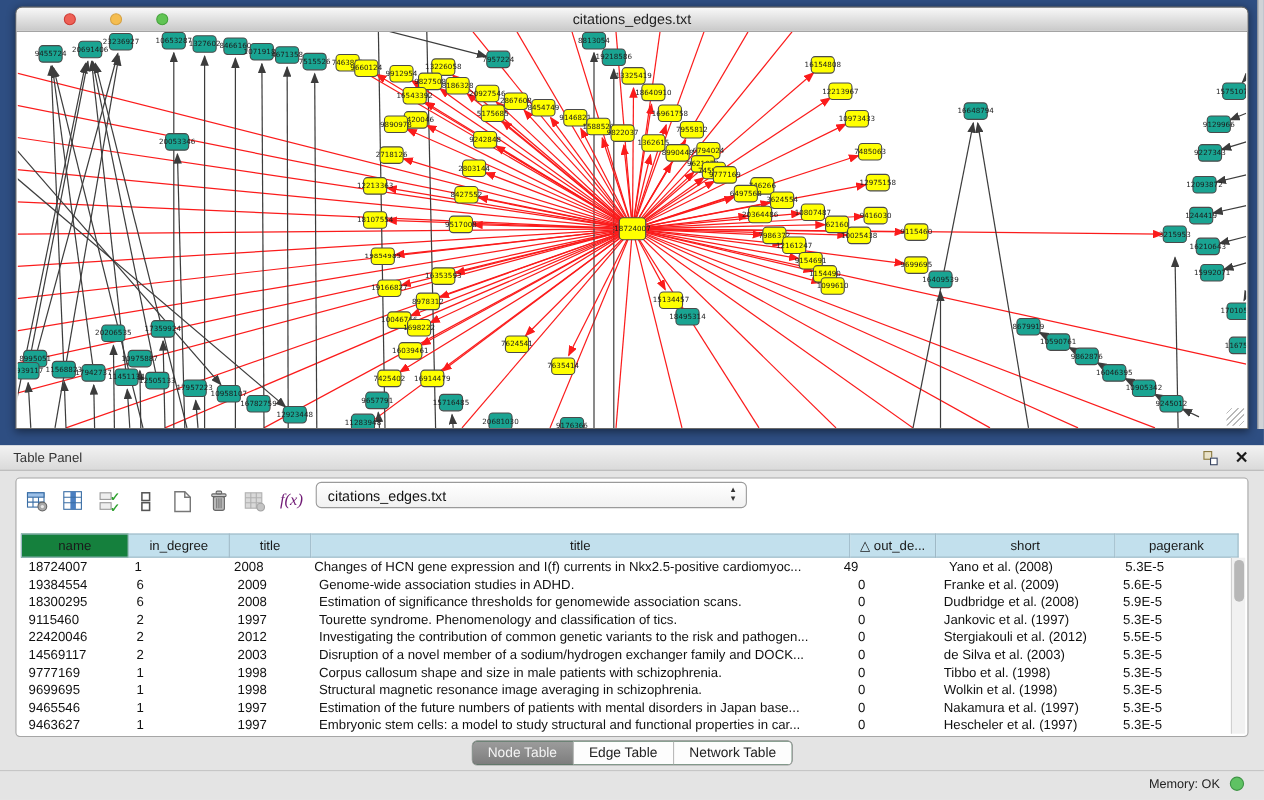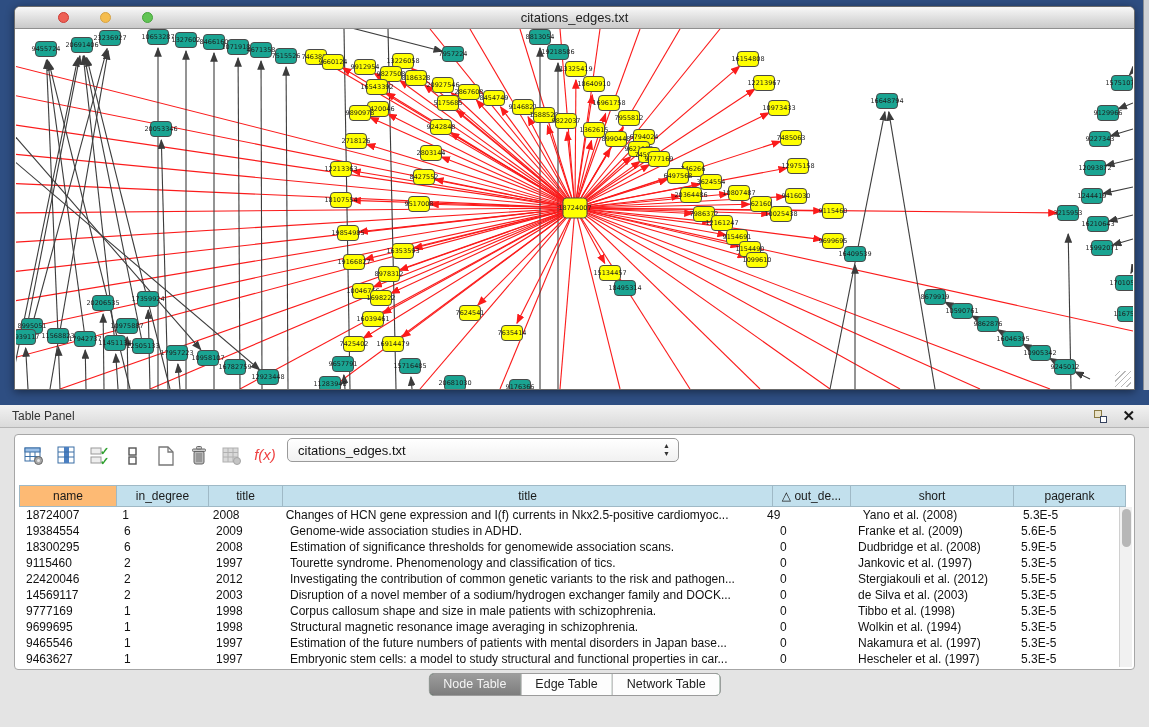--- a/index.html
+++ b/index.html
@@ -24,21 +24,21 @@
   .close-ic { position:absolute; right:14px; top:2px; font-size:15px; font-weight:bold; color:#1a1a1a; cursor:default; }
   .panel-body { position:absolute; left:14px; top:29px; width:1121px; height:236px; background:#fff; border:1px solid #a6a6a6; border-radius:4px; }
   .toolbar { position:absolute; left:6px; top:5px; height:34px; width:1000px; }
   .tb-btn { position:absolute; top:2px; width:26px; height:28px; text-align:center; }
   .tb-btn svg { margin-top:3px; }
   .combo { position:absolute; left:272px; top:3px; width:392px; height:24px; border:1px solid #9a9a9a; border-radius:5px; background:linear-gradient(#fff,#f1f1f1); }
   .combo .combo-val { position:absolute; left:10px; top:4px; font-size:13px; color:#111; }
   .combo .stepper { position:absolute; right:8px; top:3px; font-size:7px; color:#333; line-height:8px; text-align:center; }
   .thead { position:absolute; left:4px; top:50px; height:22px; display:flex; }
   .th { height:22px; background:#c2e0ed; border:1px solid #9fb9c6; border-left:none; font-size:12px; color:#1a1a1a; text-align:center; line-height:20px; overflow:hidden; white-space:nowrap; }
-  .th:first-child { background:#fdba74; border-left:1px solid #9fb9c6; }
+  .th:first-child { background:#15803d; border-left:1px solid #9fb9c6; }
   .tbody { position:absolute; left:4px; top:72px; width:1107px; height:160px; overflow:hidden; }
   .tr { display:flex; height:16px; }
   .td { font-size:12px; color:#111; padding-left:7px; white-space:nowrap; overflow:hidden; text-overflow:ellipsis; line-height:16px; }
   .vscroll { position:absolute; right:2px; top:72px; width:13px; height:160px; background:#f1f1f1; border-left:1px solid #d0d0d0; }
   .vthumb { position:absolute; left:1.5px; top:2px; width:9px; height:38px; background:#b7b7b7; border-radius:5px; }
   .tabbar { position:absolute; left:50%; top:268px; transform:translateX(-50%); height:23px; display:flex; border:1px solid #9b9b9b; border-radius:5px; overflow:hidden; background:#14532d; }
   .tab { height:100%; padding:0 14px; font-size:12.5px; line-height:21px; color:#222; background:#fdfdfd; border-left:1px solid #b9b9b9; }
   .tab:first-child { border-left:none; }
   .tab.sel { background:linear-gradient(#9c9c9c,#7d7d7d); color:#f4f4f4; }
   .statusbar { position:absolute; left:0; top:295px; width:100%; height:27px; border-top:1px solid #c6c6c6; }
@@ -736,21 +736,21 @@
             <line x1="13" y1="8" x2="13" y2="17" stroke="#777"></line>
           </svg></div>
         <div class="tb-btn" style="left: 198px;"><svg width="22" height="22">
             <rect x="2" y="3" width="15" height="14" fill="#d9d9d9" stroke="#b0b0b0"></rect>
             <line x1="2" y1="7.5" x2="17" y2="7.5" stroke="#b0b0b0"></line>
             <line x1="2" y1="12" x2="17" y2="12" stroke="#b0b0b0"></line>
             <line x1="7" y1="3" x2="7" y2="17" stroke="#b0b0b0"></line>
             <line x1="12" y1="3" x2="12" y2="17" stroke="#b0b0b0"></line>
             <circle cx="16" cy="16" r="3.5" fill="#c4c4c4" stroke="#a5a5a5"></circle>
           </svg></div>
-        <div class="tb-btn" style="left: 231px;"><span style="font-family:Liberation Sans, sans-serif;font-style:italic;font-size:15px;color:#ef4444;line-height:26px;">f(x)</span></div>
+        <div class="tb-btn" style="left: 231px;"><span style="font-family:Liberation Serif, serif;font-style:italic;font-size:15px;color:#701a75;line-height:26px;">f(x)</span></div>
       </div>
     <div class="combo">
       <span class="combo-val">citations_edges.txt</span>
       <span class="stepper">▲<br>▼</span>
     </div>
     <div class="thead" id="thead">
         <div class="th" style="width: 98px;">name</div>
         <div class="th" style="width: 92px;">in_degree</div>
         <div class="th" style="width: 74px;">title</div>
         <div class="th" style="width: 490px;">title</div>
@@ -821,21 +821,21 @@
           <div class="td" style="width: 78px;">0</div>
           <div class="td" style="width: 163px;">Tibbo et al. (1998)</div>
           <div class="td" style="width: 112px;">5.3E-5</div>
         </div>
         <div class="tr">
           <div class="td" style="width: 98px;">9699695</div>
           <div class="td" style="width: 92px;">1</div>
           <div class="td" style="width: 74px;">1998</div>
           <div class="td" style="width: 490px;">Structural magnetic resonance image averaging in schizophrenia.</div>
           <div class="td" style="width: 78px;">0</div>
-          <div class="td" style="width: 163px;">Wolkin et al. (1994)</div>
+          <div class="td" style="width: 163px;">Wolkin et al. (1998)</div>
           <div class="td" style="width: 112px;">5.3E-5</div>
         </div>
         <div class="tr">
           <div class="td" style="width: 98px;">9465546</div>
           <div class="td" style="width: 92px;">1</div>
           <div class="td" style="width: 74px;">1997</div>
           <div class="td" style="width: 490px;">Estimation of the future numbers of patients with mental disorders in Japan base...</div>
           <div class="td" style="width: 78px;">0</div>
           <div class="td" style="width: 163px;">Nakamura et al. (1997)</div>
           <div class="td" style="width: 112px;">5.3E-5</div>
@@ -852,13 +852,17 @@
       </div>
     <div class="vscroll">
         <div class="vthumb"></div>
       </div>
   </div>
   <div class="tabbar" id="tabbar">
       <div class="tab sel">Node Table</div>
       <div class="tab">Edge Table</div>
       <div class="tab">Network Table</div>
     </div>
+  <div class="statusbar">
+    <span class="mem-label">Memory: OK</span>
+    <span class="mem-dot"></span>
+  </div>
 </div>
 
 </body></html>

